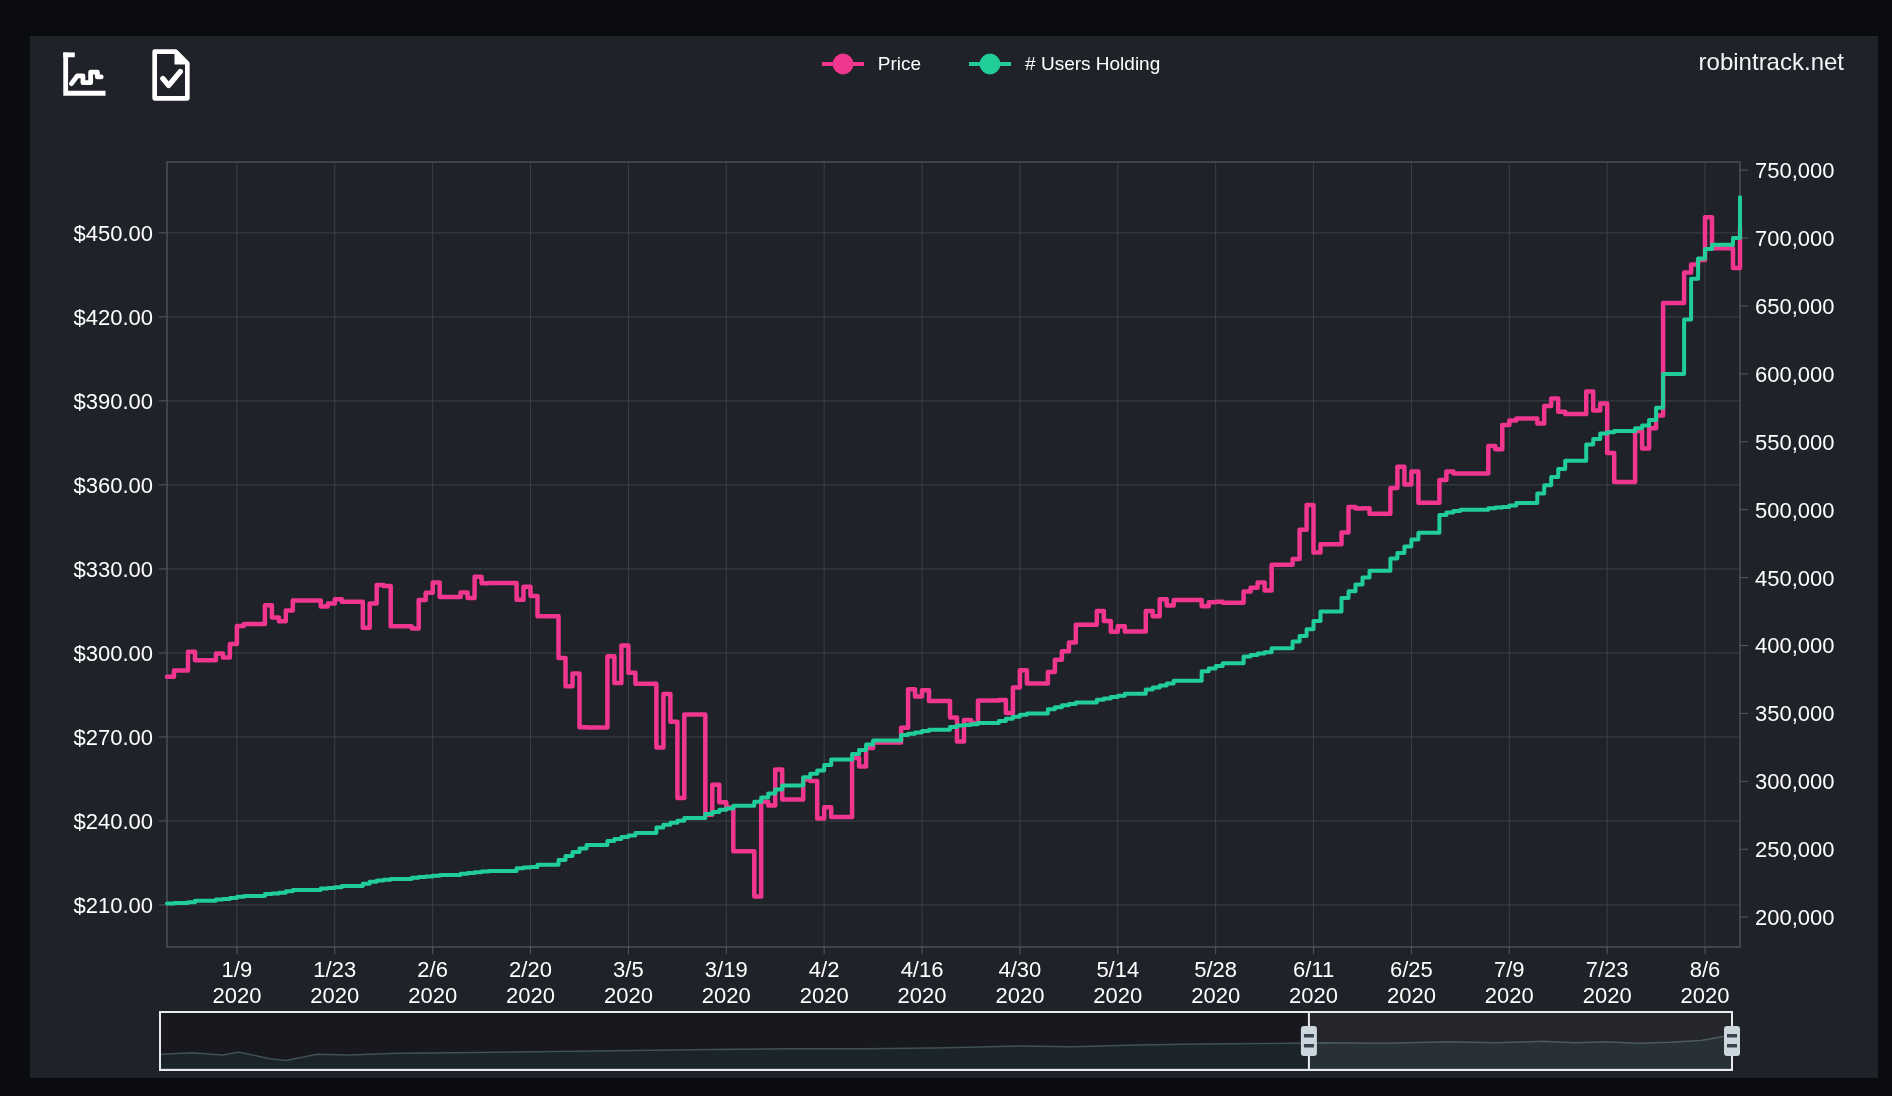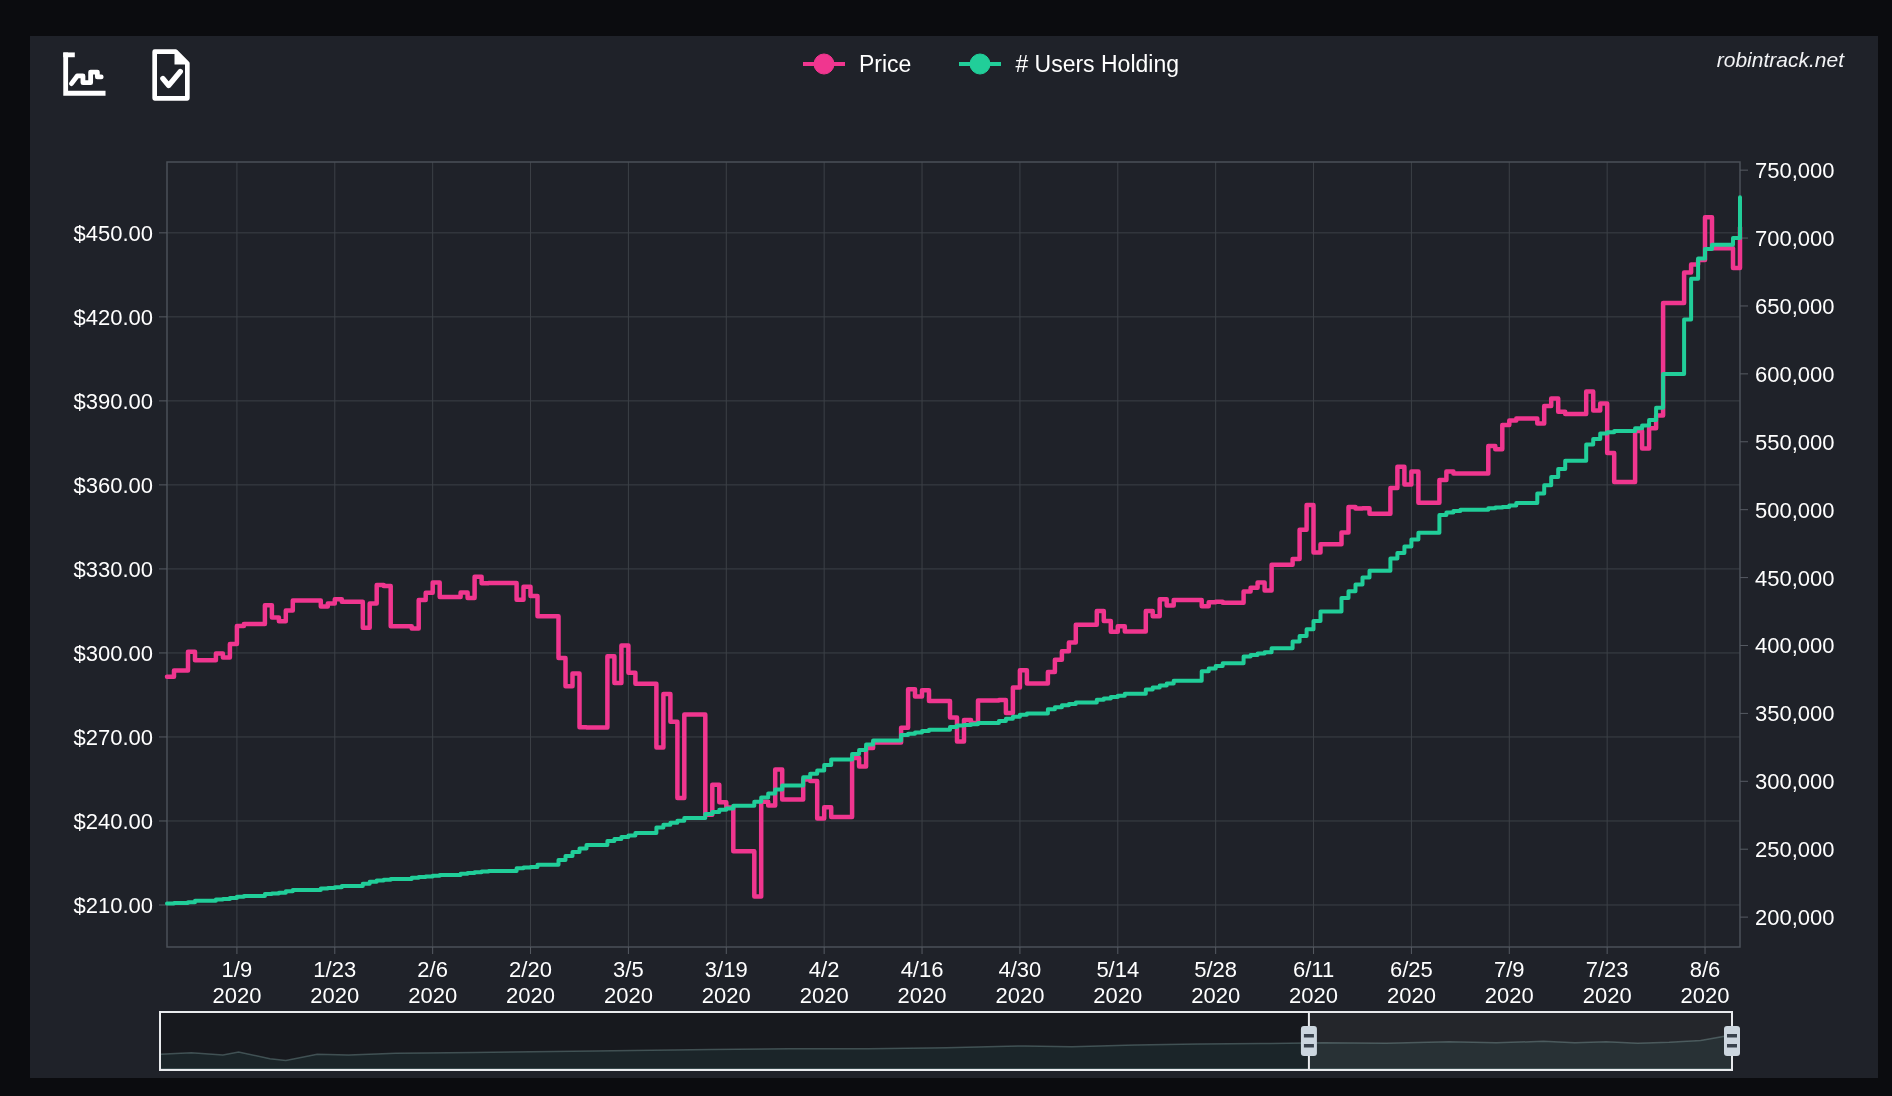--- a/index.html
+++ b/index.html
@@ -1,22 +1,22 @@
 <!DOCTYPE html>
 <html><head>
 <meta charset="utf-8">
 <style>
   html,body{margin:0;padding:0;background:#0b0c0f;}
   .page{position:relative;width:1892px;height:1096px;background:#0b0c0f;font-family:"Liberation Sans",sans-serif;overflow:hidden;}
   .card{position:absolute;left:30px;top:36px;width:1848px;height:1042px;background:#1f2229;}
   .toolbar{position:absolute;left:28px;top:0;height:80px;display:flex;align-items:center;gap:44px;}
   .icon-btn{background:transparent;border:none;padding:0;margin:0;cursor:pointer;display:block;}
   .legend{position:absolute;left:0;top:0;width:100%;height:56px;display:flex;align-items:center;justify-content:center;gap:46px;transform:translateX(36px);}
-  .legend-item{display:flex;align-items:center;gap:12px;color:#ffffff;font-size:23px;}
-  .site{position:absolute;right:34px;top:12px;color:#f2f3f5;font-size:21px;font-style:italic;}
+  .legend-item{display:flex;align-items:center;gap:12px;color:#ffffff;font-size:19px;}
+  .site{position:absolute;right:34px;top:12px;color:#f2f3f5;font-size:24px;}
   svg.overlay{position:absolute;left:0;top:0;}
   text{font-family:"Liberation Sans",sans-serif;}
 </style>
 </head>
 <body>
 
 <div class="page">
   <div class="card">
 
     <div class="toolbar">

